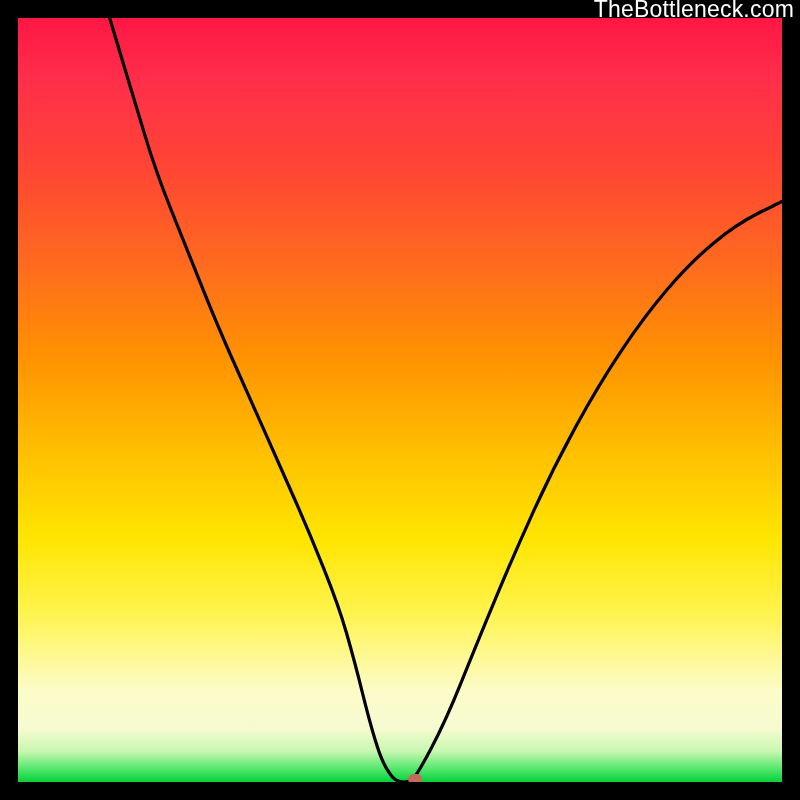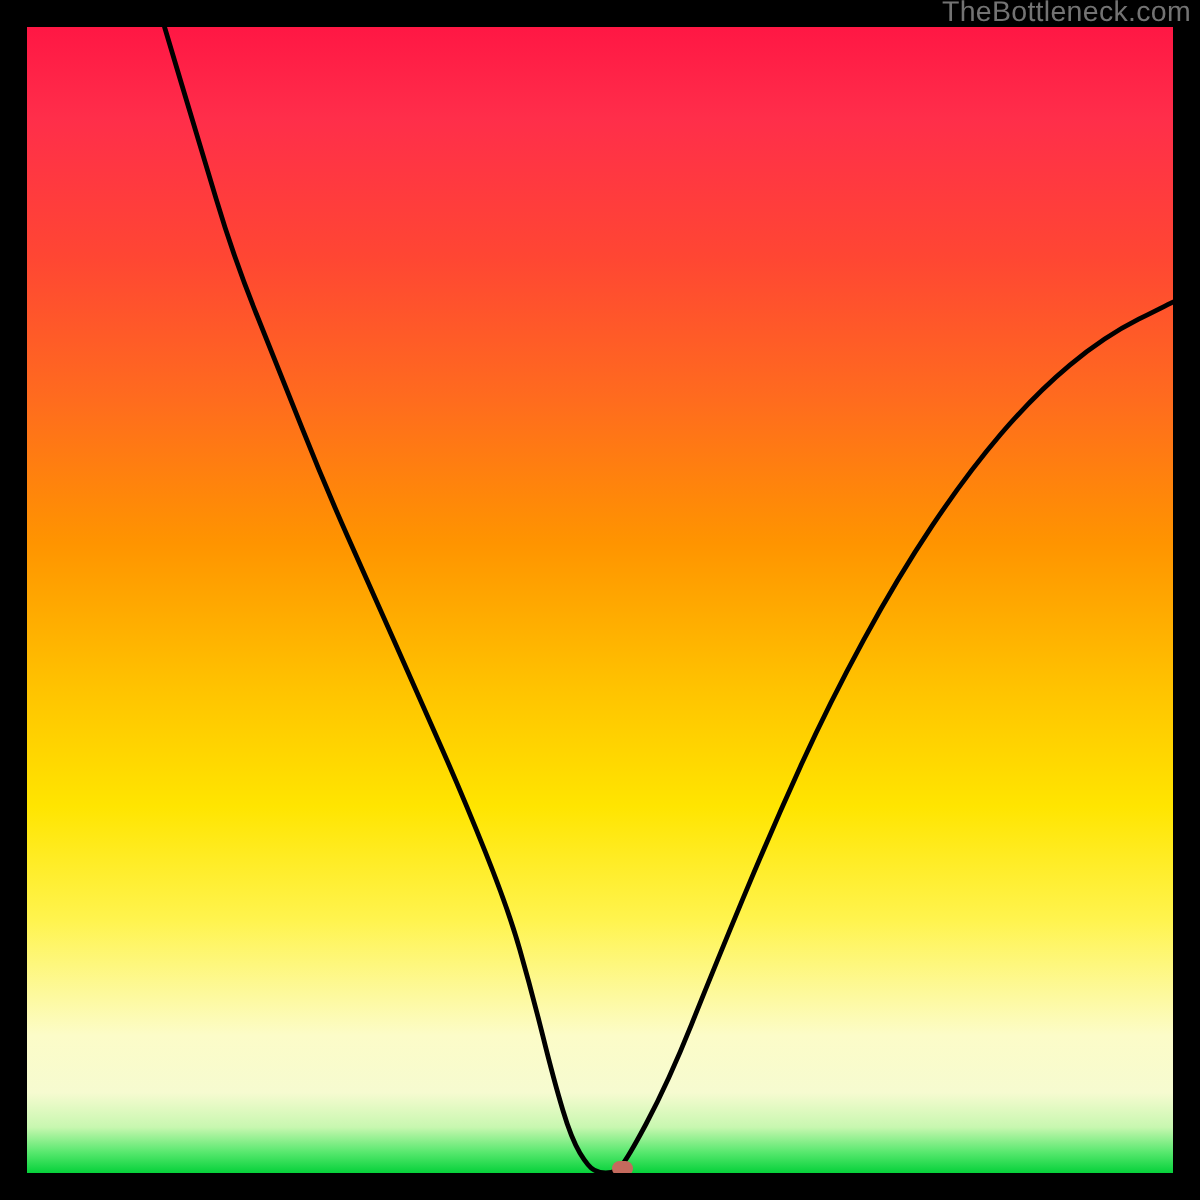--- a/index.html
+++ b/index.html
@@ -51,22 +51,22 @@
     width: 14px;
     height: 10px;
     background: #c46a5d;
     border-radius: 5px / 5px;
     transform: translate(-50%, -50%);
   }
   .watermark {
     position: absolute;
     top: 0;
     right: 6px;
-    color: #737373;
-    font-size: 19px;
+    color: #ffffff;
+    font-size: 23px;
     font-weight: 400;
     letter-spacing: 0.2px;
     line-height: 18px;
     user-select: none;
     margin-left: 28px;
   }
 </style>
 </head>
 <body>
 

